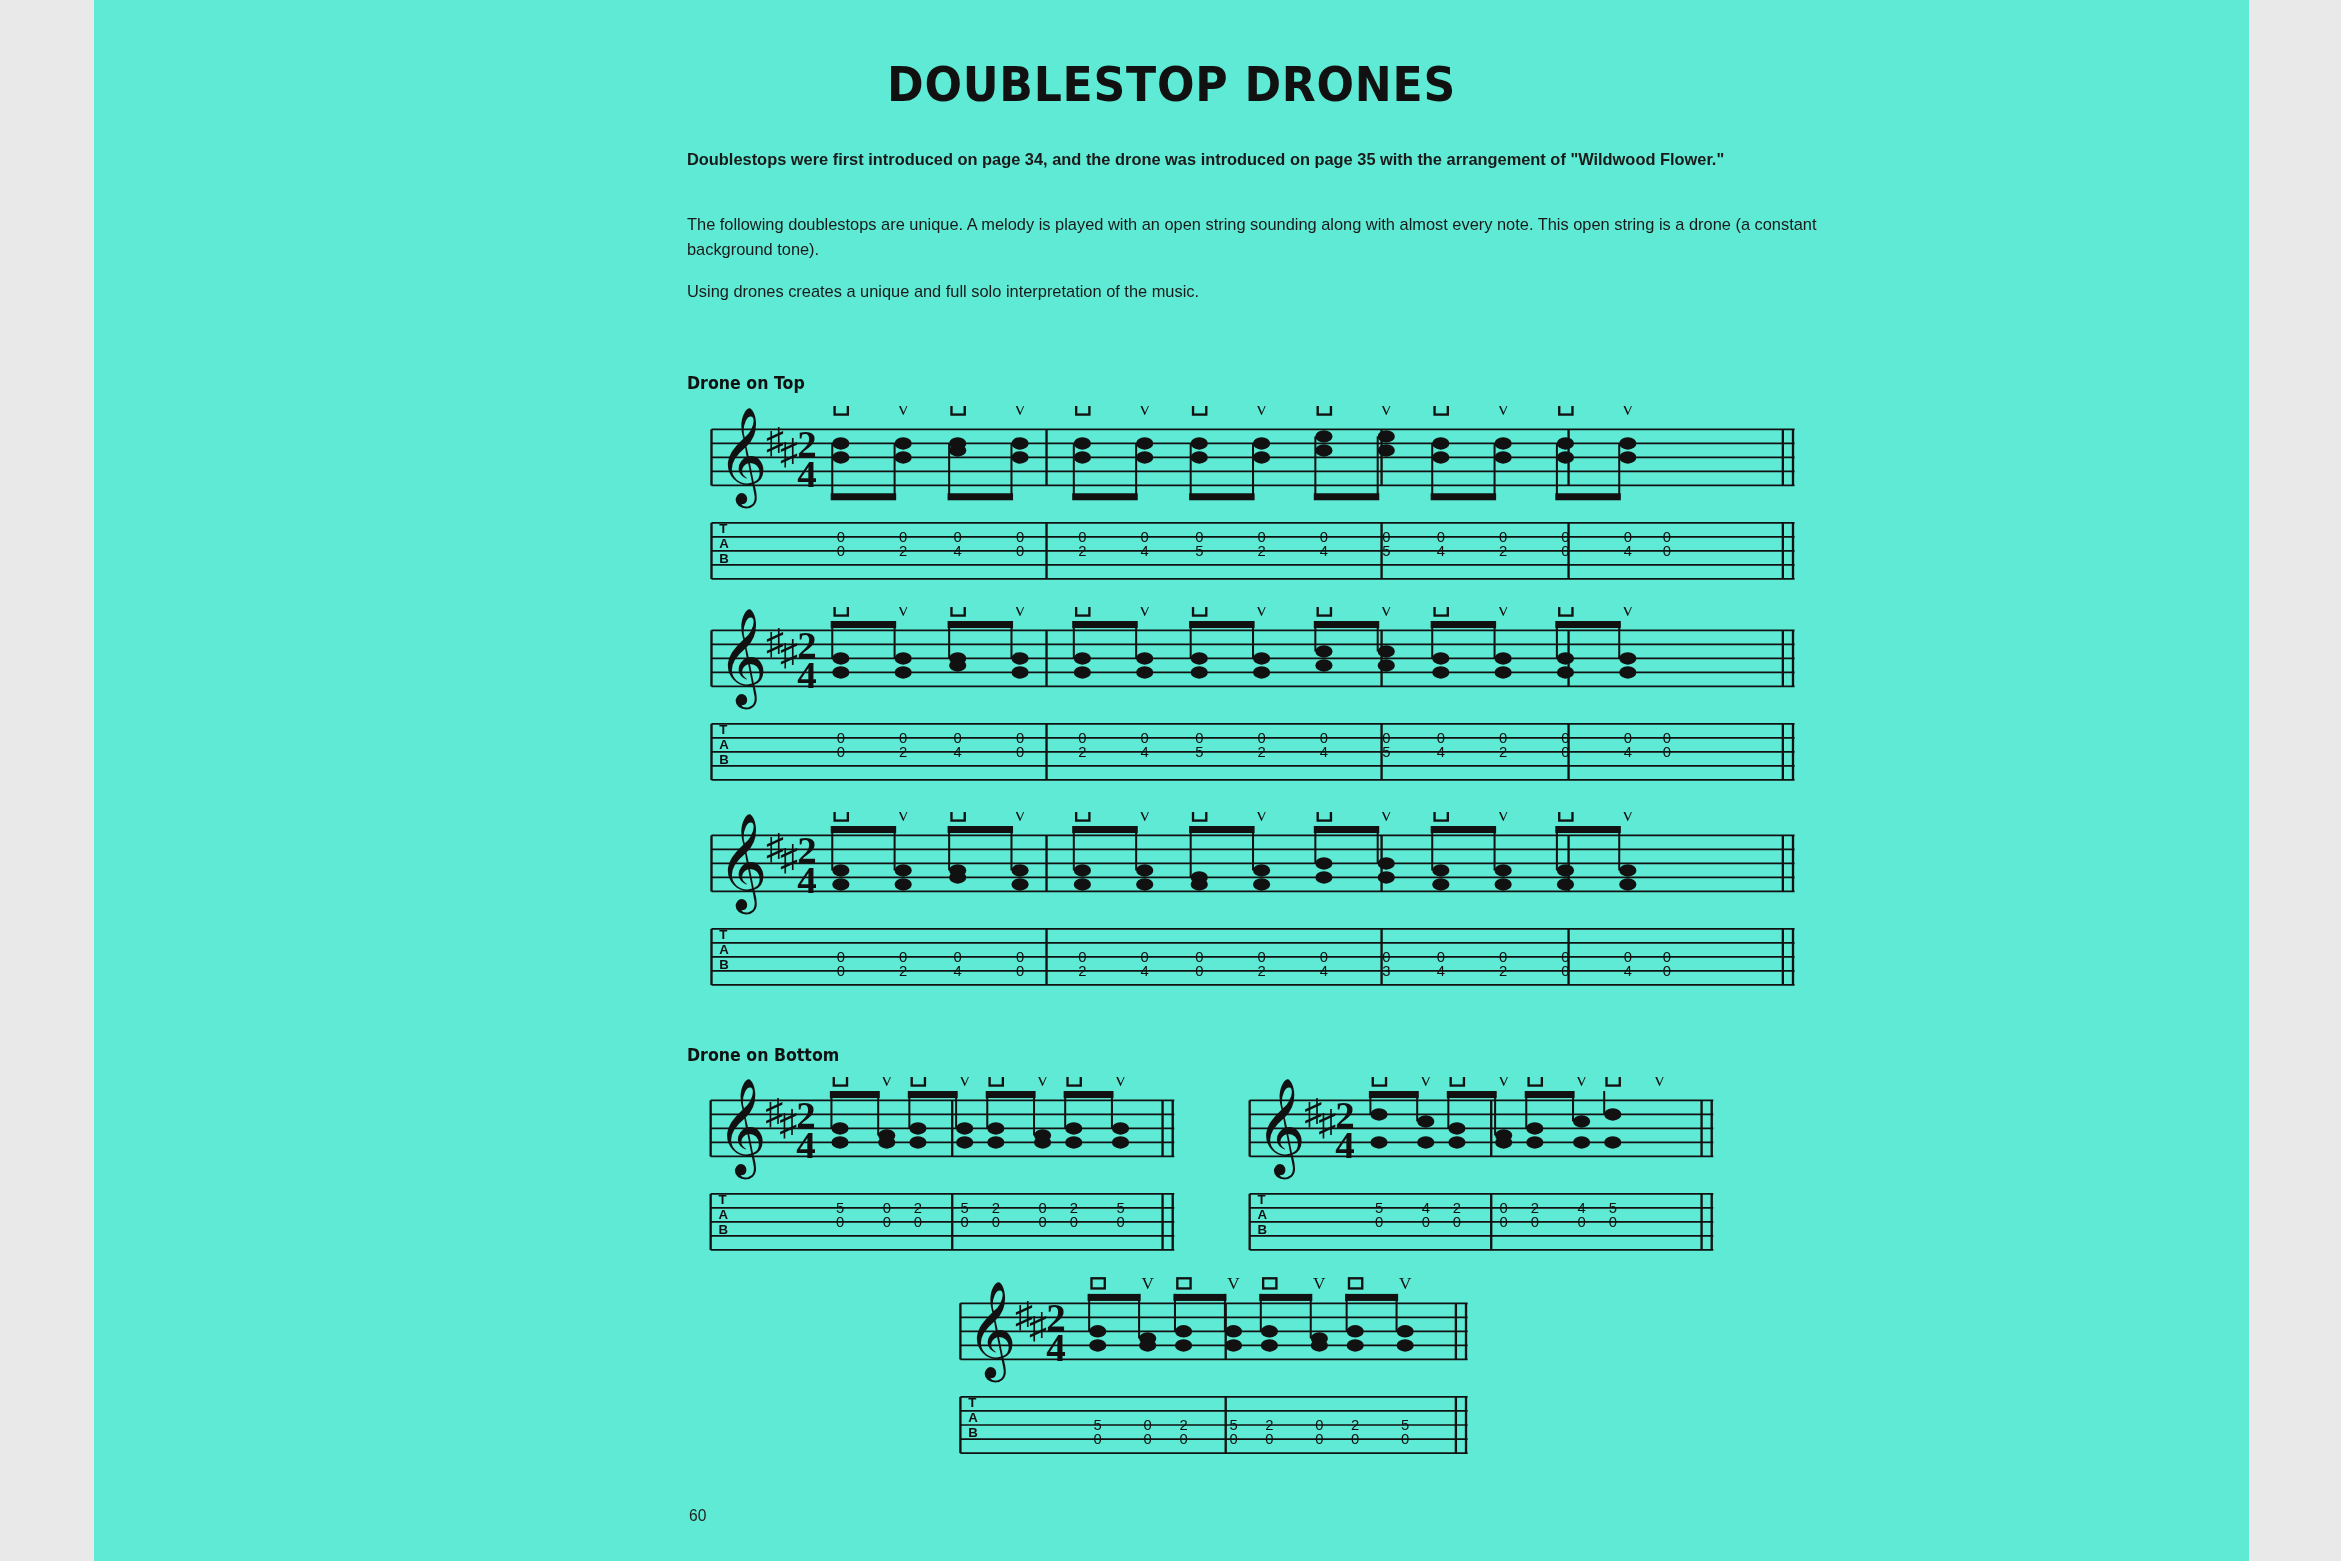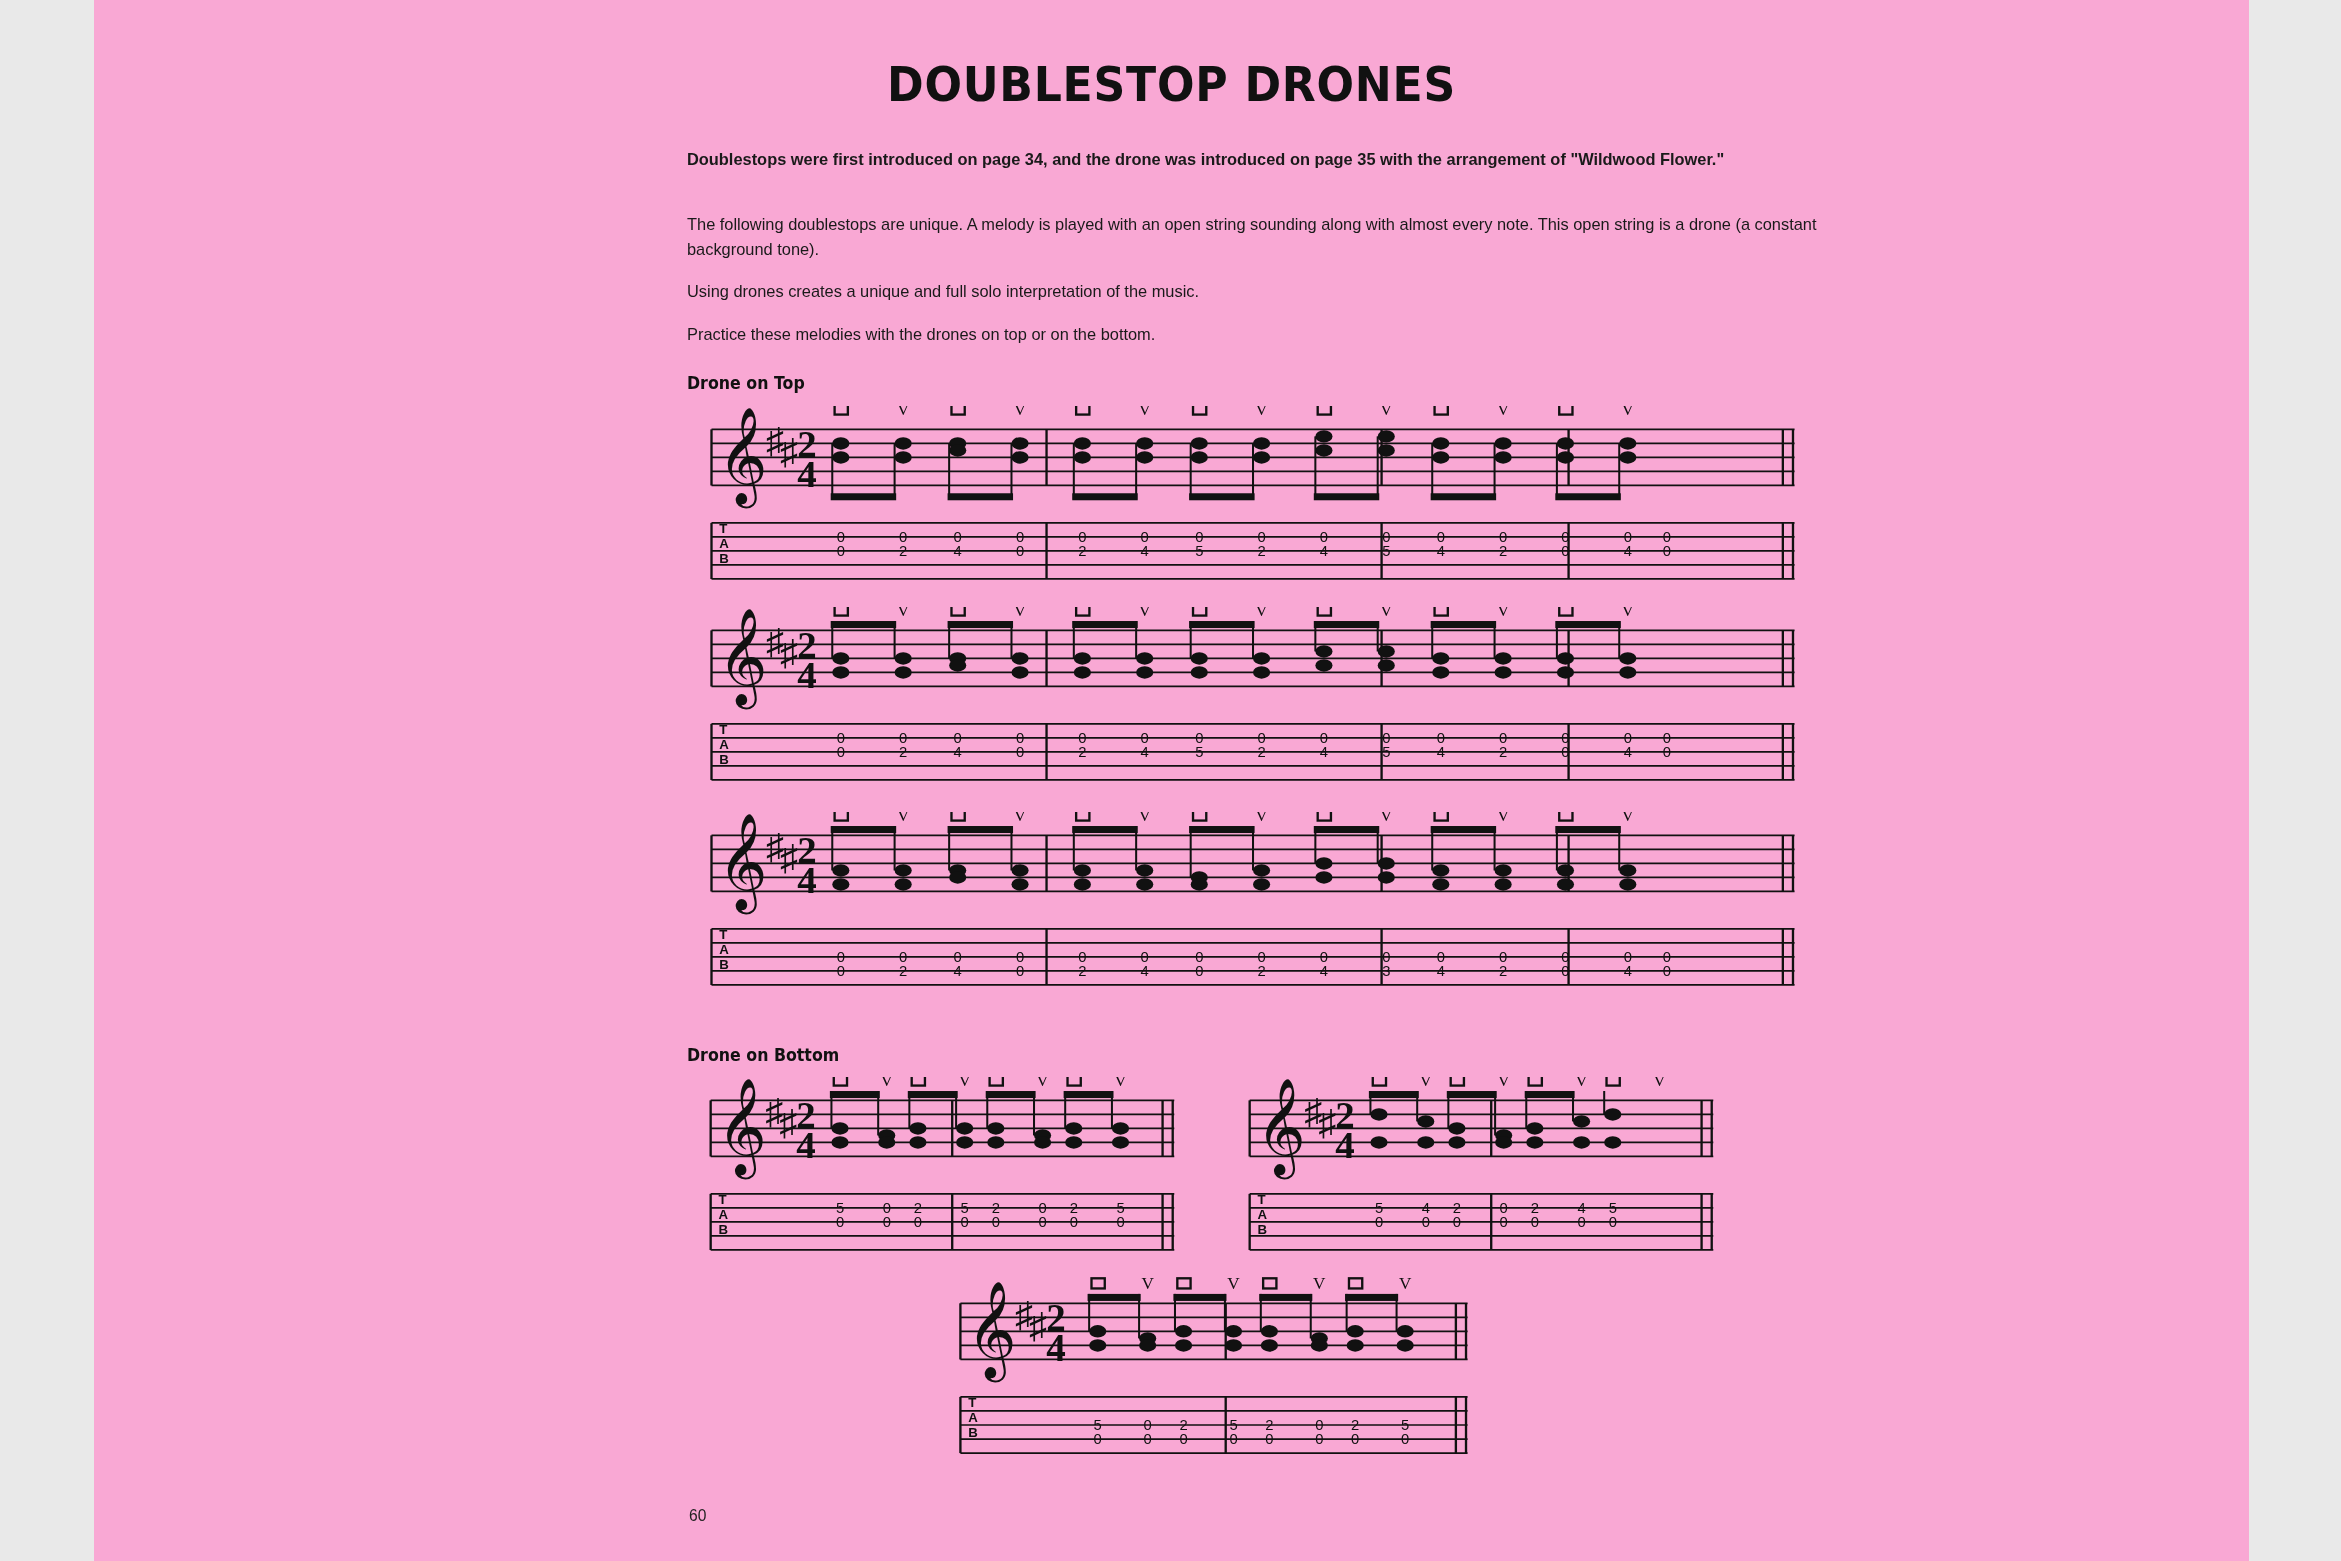--- a/index.html
+++ b/index.html
@@ -14,21 +14,21 @@
     position: relative;
     background: #e9e9e9;
     overflow: hidden;
   }
   .page {
     position: absolute;
     left: 94px;
     top: 0px;
     width: 2155px;
     height: 1561px;
-    background: #f9a8d4;
+    background: #5eead4;
   }
   .page-title {
     position: absolute;
     top: 56px;
     left: 0;
     width: 100%;
     text-align: center;
     font-family: "DejaVu Sans", sans-serif;
     font-weight: bold;
     font-size: 48px;
@@ -79,21 +79,20 @@
 <body>
 
 <div class="viewport">
   <div class="page">
 
     <div class="page-title">DOUBLESTOP DRONES</div>
 
     <div class="body-text p1">Doublestops were first introduced on page 34, and the drone was introduced on page 35 with the arrangement of "Wildwood Flower."</div>
     <div class="body-text p3">Using drones creates a unique and full solo interpretation of the music.</div>
     <div class="body-text p2">The following doublestops are unique. A melody is played with an open string sounding along with almost every note. This open string is a drone (a constant background tone).</div>
-    <div class="body-text p4">Practice these melodies with the drones on top or on the bottom.</div>
 
     <div class="section-label label-top">Drone on Top</div>
     <div class="section-label label-bottom">Drone on Bottom</div>
 
     <div class="system" style="left:593px; top:406px;">
       <svg width="1171" height="187" viewBox="0 0 1500 240">
         <g stroke="#111" stroke-width="2.2">
           <line x1="30" y1="30" x2="1420" y2="30"></line>
           <line x1="30" y1="48" x2="1420" y2="48"></line>
           <line x1="30" y1="66" x2="1420" y2="66"></line>

